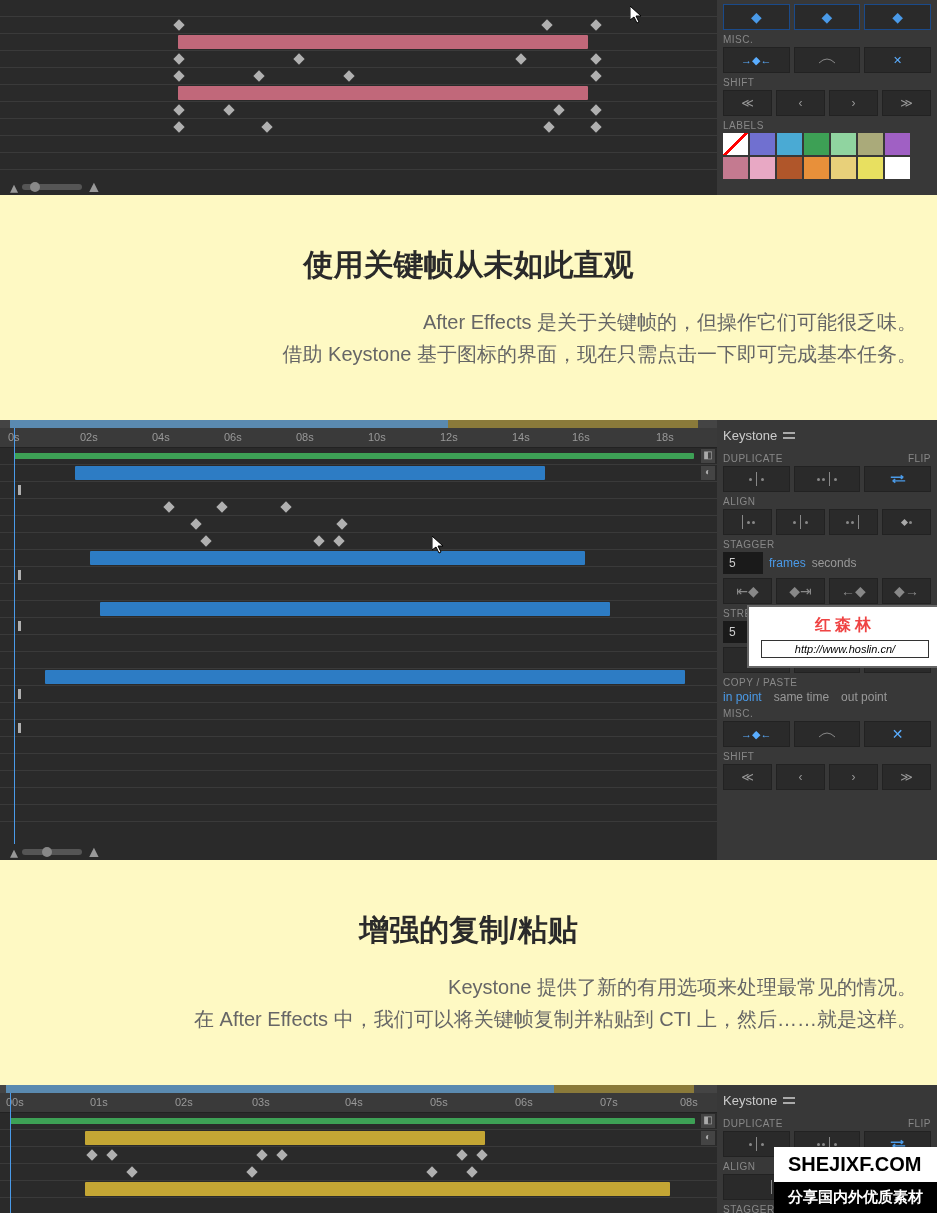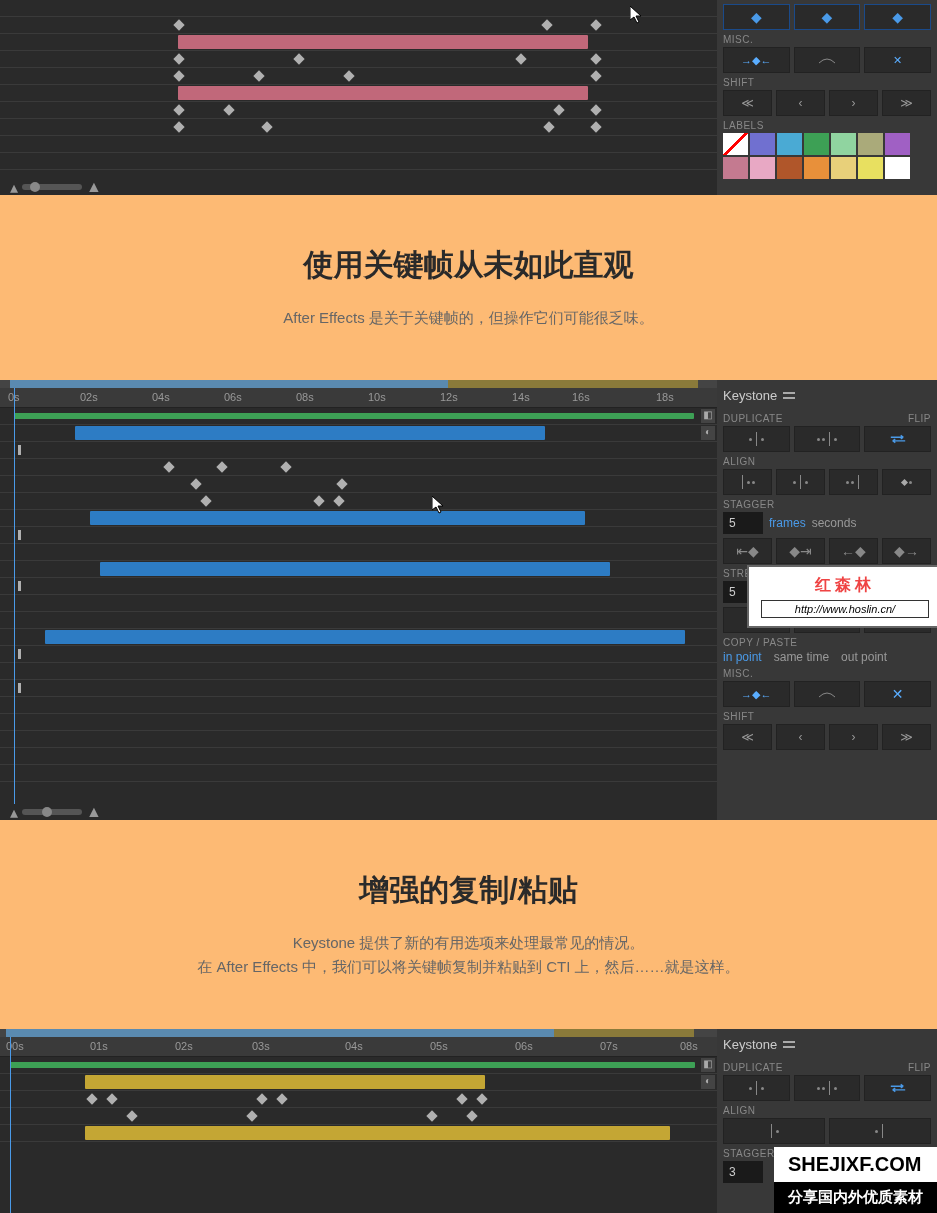--- a/index.html
+++ b/index.html
@@ -30,23 +30,23 @@
 .label-swatch { width: 25px; height: 22px; cursor: pointer; }
 .input-row { display: flex; gap: 6px; align-items: center; margin-bottom: 4px; }
 .num-input { background: #1a1a1a; border: none; color: #ccc; width: 40px; height: 22px; padding: 0 6px; font-size: 12px; }
 .unit-link { color: #4a9ae8; font-size: 12px; cursor: pointer; }
 .unit-text { color: #999; font-size: 12px; }
 .copy-paste-tabs { display: flex; gap: 12px; font-size: 12px; margin-bottom: 4px; }
 .tab-active { color: #4a9ae8; }
 .tab-inactive { color: #999; }
 .copy-paste-btns { display: flex; gap: 4px; }
 .text-btn { flex: 1; background: #2a2a2a; border: 1px solid #222; height: 28px; color: #ccc; font-size: 12px; letter-spacing: 2px; }
-.text-section { text-align: center; padding: 50px 20px; background: #fdba74; }
+.text-section { text-align: center; padding: 50px 20px; background: #fef9c3; }
 .text-section h2 { font-size: 30px; font-weight: bold; color: #2a2a2a; margin-bottom: 20px; }
-.text-section p { font-size: 15px; color: #666; line-height: 1.6; }
+.text-section p { font-size: 20px; color: #666; line-height: 1.6; text-align: right; }
 .time-ruler { height: 20px; background: #3a3a3a; position: relative; border-bottom: 1px solid #222; }
 .time-tick { position: absolute; color: #999; font-size: 11px; top: 3px; }
 .work-area { height: 8px; background: #444; position: relative; }
 .work-handle { position: absolute; height: 8px; background: #5a8ab0; }
 .work-bar-yellow { position: absolute; height: 8px; background: #8a7a3a; }
 .controls-bottom { height: 16px; background: #2a2a2a; display: flex; align-items: center; gap: 4px; padding: 0 10px; }
 .zoom-handle { width: 60px; height: 6px; background: #555; border-radius: 3px; position: relative; }
 .zoom-knob { width: 10px; height: 10px; background: #888; border-radius: 50%; position: absolute; top: -2px; }
 .watermark { position: absolute; background: #fff; border: 2px solid #666; padding: 8px 12px; z-index: 10; }
 .watermark-title { color: #ef4444; font-size: 16px; font-weight: bold; letter-spacing: 4px; text-align: center; margin-bottom: 4px; }
@@ -165,20 +165,21 @@
         <div class="label-swatch" style="background:#e8e060;"></div>
         <div class="label-swatch" style="background:#fff;"></div>
       </div>
     </div>
   </div>
 </div>
 
 <div class="text-section">
   <h2>使用关键帧从未如此直观</h2>
   <p>After Effects 是关于关键帧的，但操作它们可能很乏味。</p>
+  <p>借助 Keystone 基于图标的界面，现在只需点击一下即可完成基本任务。</p>
 </div>
 
 <div class="screenshot">
   <div class="timeline-area">
     <div class="timeline-left" style="height:440px;">
       <div class="work-area">
         <div class="work-handle" style="left:10px; width:438px;"></div>
         <div class="work-bar-yellow" style="left:448px; width:250px;"></div>
       </div>
       <div class="time-ruler">

